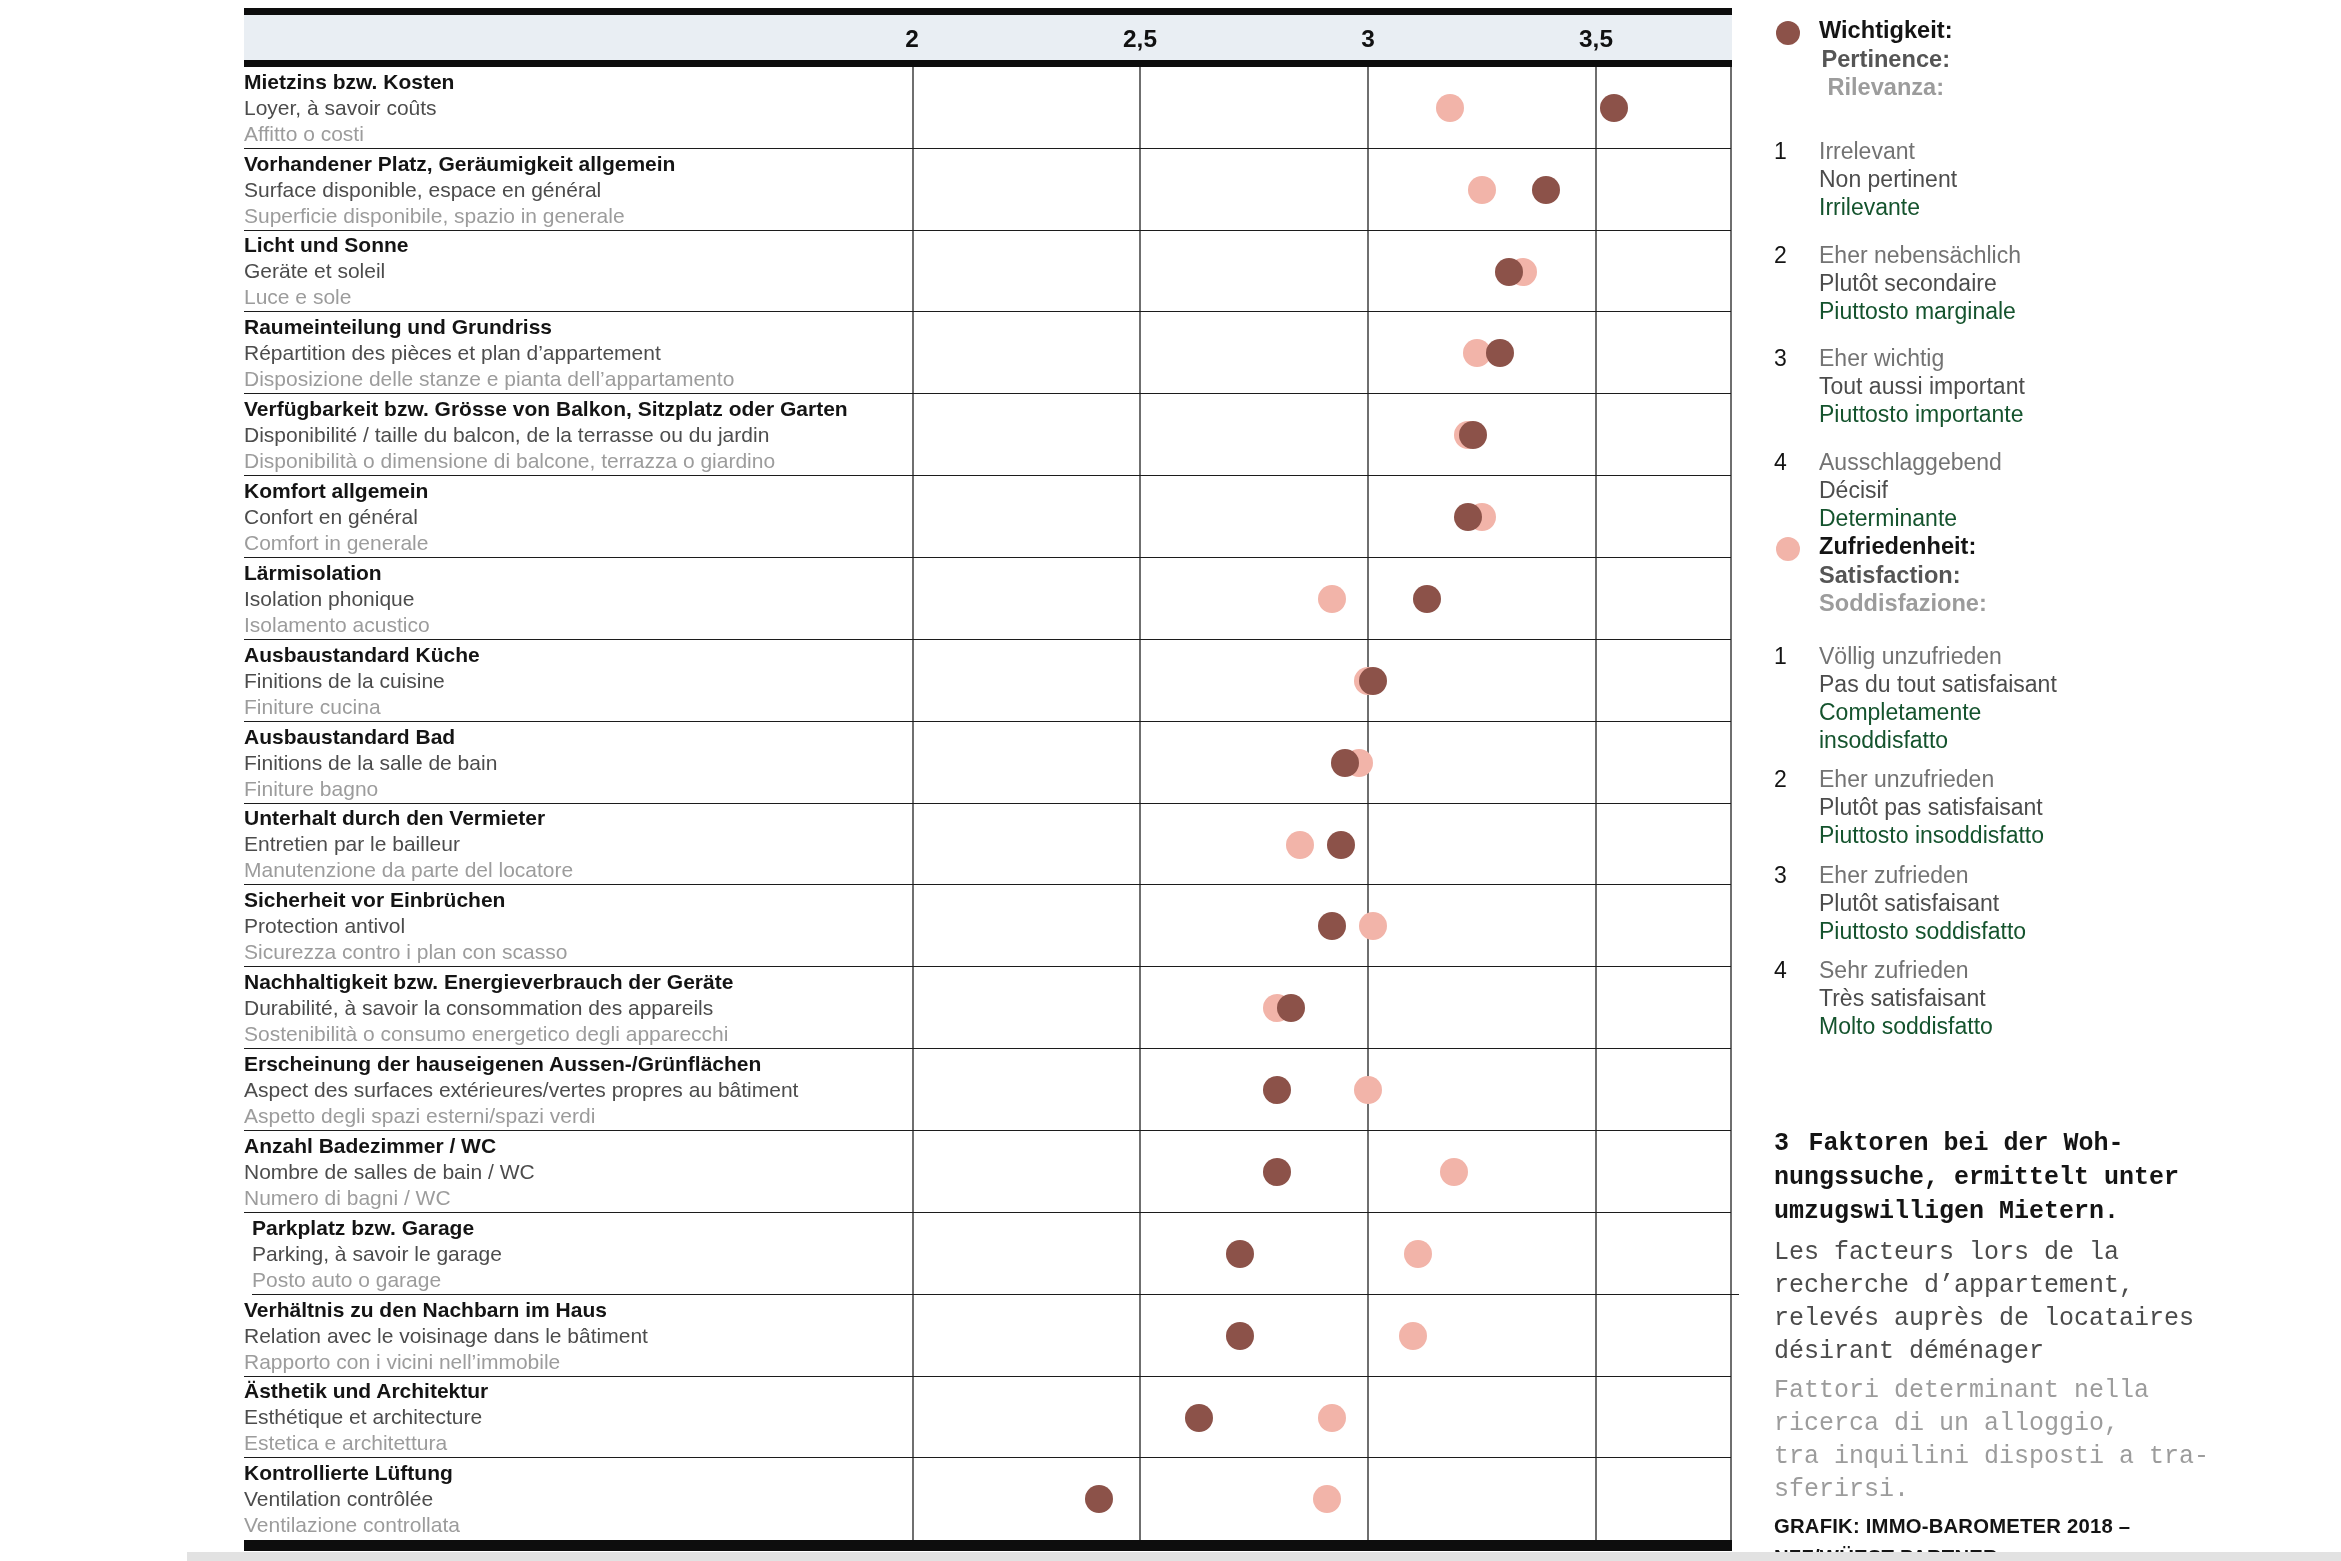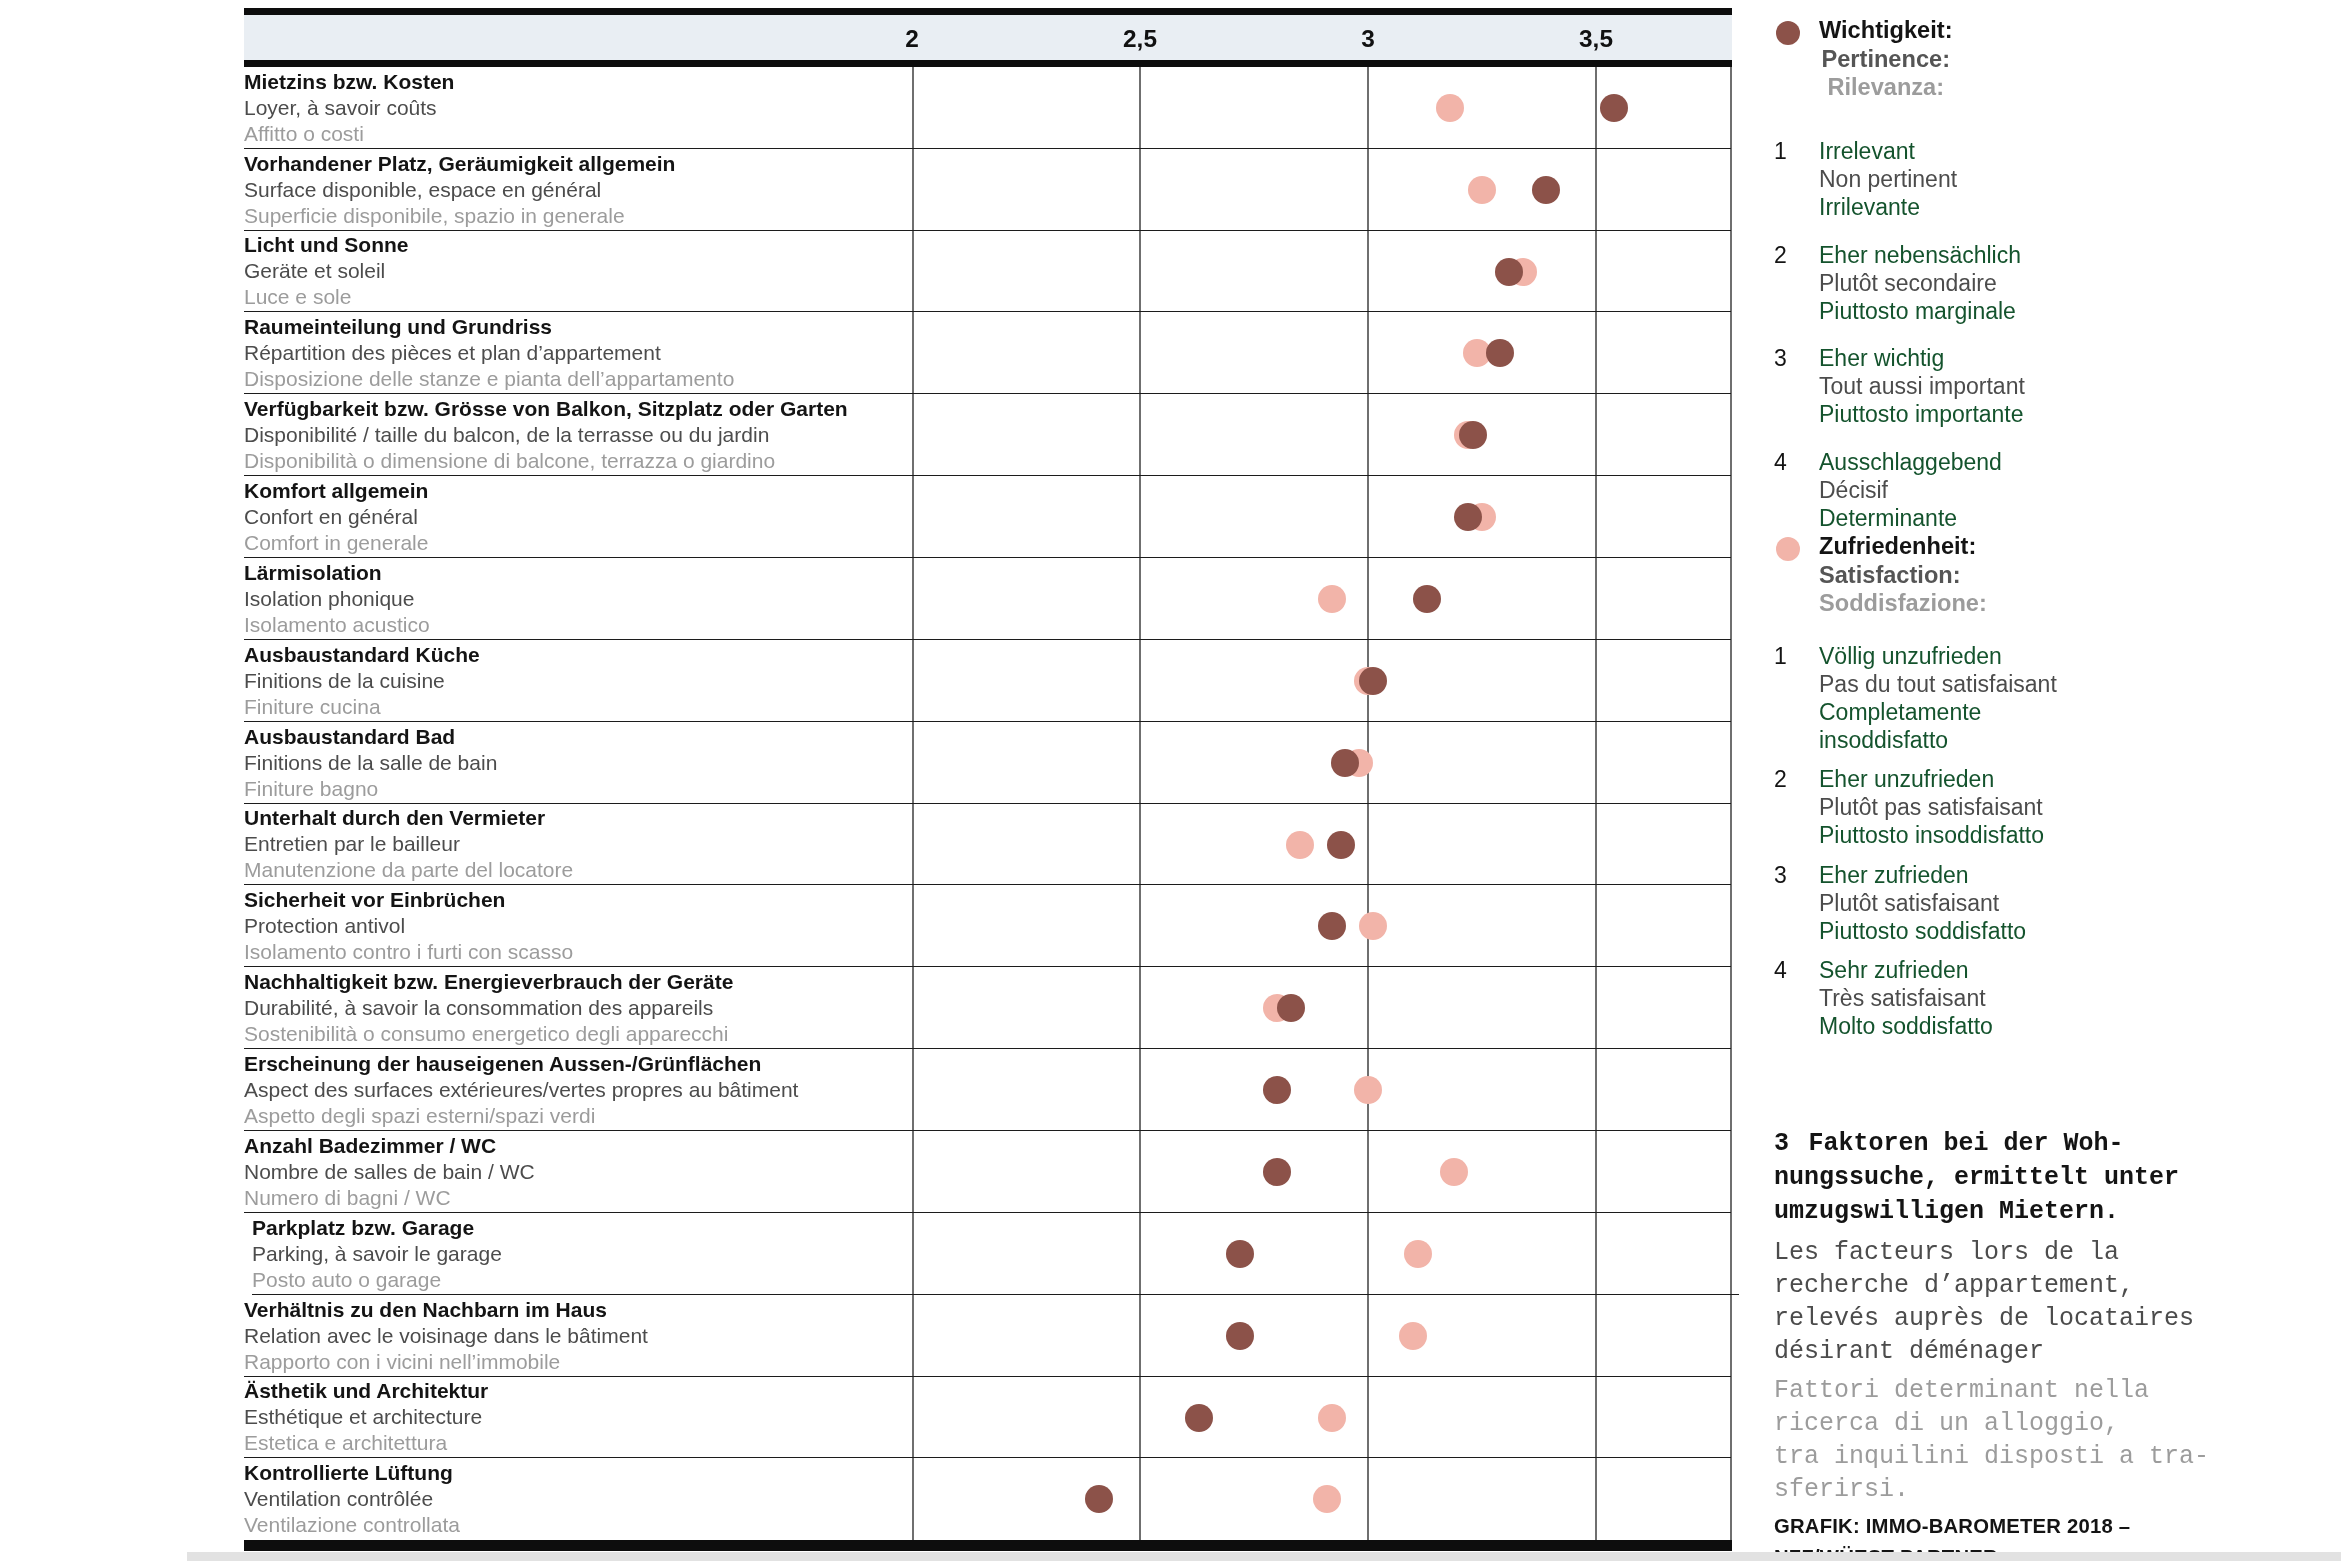--- a/index.html
+++ b/index.html
@@ -22,21 +22,21 @@
   .leg-dot{position:absolute;width:24.4px;height:24.4px;border-radius:50%;}
   .leg-title{position:absolute;left:1819px;font-size:23.6px;font-weight:bold;line-height:28.5px;}
   .leg-title .t-de{color:#141414;}
   .leg-title .t-fr{color:#555555;}
   .leg-title .t-it{color:#9c9c9c;}
   .leg-items{position:absolute;left:1774px;width:545px;font-size:23px;line-height:28px;}
   .leg-item{display:grid;grid-template-columns:45px 1fr;}
   .leg-items.imp .leg-item{margin-bottom:19.5px;}
   .leg-items.sat .leg-item{margin-bottom:11.4px;}
   .leg-num{color:#141414;}
-  .l-de{color:#14532d;}
+  .l-de{color:#737373;}
   .l-fr{color:#4c4c4c;white-space:pre-line;}
   .l-it{color:#14532d;white-space:pre-line;}
   .caption{position:absolute;left:1774px;top:1127px;width:504px;font-size:25px;font-family:Liberation Mono, monospace;}
   .cap-de{font-weight:bold;color:#141414;line-height:34px;white-space:pre-line;margin-bottom:6.5px;}
   .cap-num{margin-right:19.5px;}
   .cap-fr{color:#4c4c4c;line-height:33px;white-space:pre-line;margin-bottom:6.5px;}
   .cap-it{color:#9c9c9c;line-height:33px;white-space:pre-line;}
   .credit{position:absolute;left:1774px;top:1511px;font-size:20.3px;font-weight:bold;
           line-height:31px;color:#141414;white-space:pre-line;letter-spacing:0.2px;}
   .bottom-strip{position:absolute;left:187px;top:1552px;width:2155px;height:9.8px;background:#e2e2e2;}
@@ -109,21 +109,21 @@
         <div class="it">Finiture bagno</div>
       </div>
       <div class="row" style="top: 803px; height: 82px;">
         <div class="de">Unterhalt durch den Vermieter</div>
         <div class="fr">Entretien par le bailleur</div>
         <div class="it">Manutenzione da parte del locatore</div>
       </div>
       <div class="row" style="top: 885px; height: 82px;">
         <div class="de">Sicherheit vor Einbrüchen</div>
         <div class="fr">Protection antivol</div>
-        <div class="it">Isolamento contro i furti con scasso</div>
+        <div class="it">Sicurezza contro i plan con scasso</div>
       </div>
       <div class="row" style="top: 967px; height: 82px;">
         <div class="de">Nachhaltigkeit bzw. Energieverbrauch der Geräte</div>
         <div class="fr">Durabilité, à savoir la consommation des appareils</div>
         <div class="it">Sostenibilità o consumo energetico degli apparecchi</div>
       </div>
       <div class="row" style="top: 1049px; height: 82px;">
         <div class="de">Erscheinung der hauseigenen Aussen-/Grünflächen</div>
         <div class="fr">Aspect des surfaces extérieures/vertes propres au bâtiment</div>
         <div class="it">Aspetto degli spazi esterni/spazi verdi</div>

